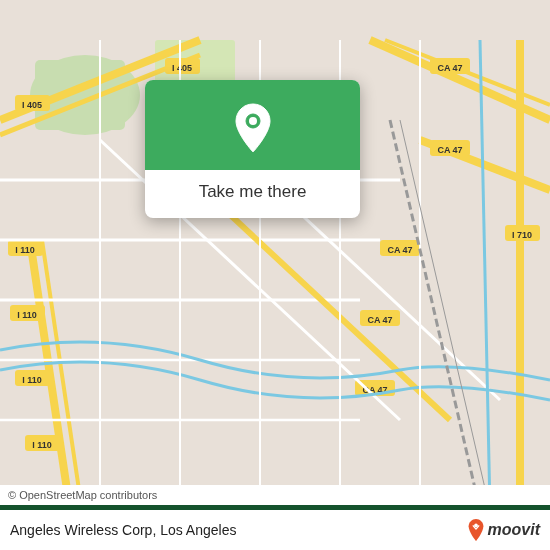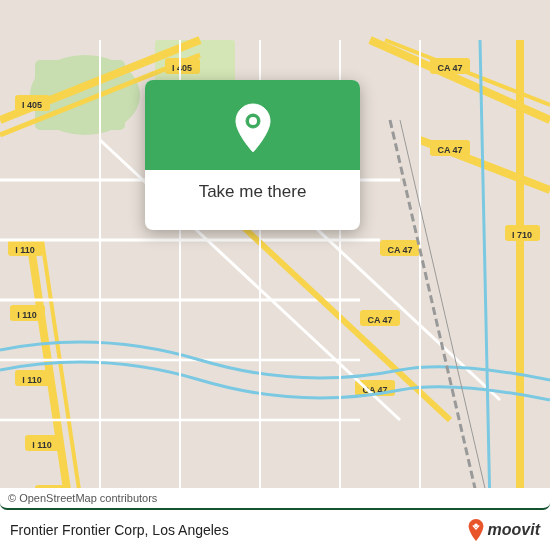--- a/index.html
+++ b/index.html
@@ -47,21 +47,21 @@
       align-items: center;
       justify-content: center;
     }
 
     #location-pin {
       width: 44px;
       height: 52px;
     }
 
     #popup-body {
-      padding: 12px 16px 28px;
+      padding: 12px 16px 16px;
       text-align: center;
     }
 
     #take-me-there-btn {
       font-size: 17px;
       color: #333;
       font-weight: 400;
       cursor: pointer;
       background: none;
       border: none;
@@ -75,22 +75,21 @@
       left: 0;
       width: 100%;
       background: white;
       z-index: 10;
     }
 
     #attribution {
       padding: 4px 8px;
       font-size: 11px;
       color: #555;
-      border-bottom: 2px solid #14532d;
-      border-radius: 7px;
+      border-bottom: 5px solid #14532d;
     }
 
     #location-info {
       padding: 8px 10px;
       display: flex;
       align-items: center;
       justify-content: space-between;
     }
 
     #location-name {
@@ -208,21 +207,21 @@
       </svg>
     </div>
     <div id="popup-body">
       <button id="take-me-there-btn">Take me there</button>
     </div>
   </div>
 
   <div id="bottom-bar">
     <div id="attribution">© OpenStreetMap contributors</div>
     <div id="location-info">
-      <span id="location-name">Frontier Frontier Corp, Los Angeles</span>
+      <span id="location-name">Angeles Wireless Corp, Los Angeles</span>
       <div id="moovit-logo">
 
         <svg id="moovit-pin" viewBox="0 0 20 26" xmlns="http://www.w3.org/2000/svg">
           <path d="M10 1C5.6 1 2 4.6 2 9C2 15.5 10 25 10 25C10 25 18 15.5 18 9C18 4.6 14.4 1 10 1Z" fill="#e8552b"></path>
           <path d="M7 8.5 L10 12 L13 8.5" fill="none" stroke="white" stroke-width="1.5" stroke-linecap="round" stroke-linejoin="round"></path>
           <circle cx="10" cy="8" r="2" fill="white"></circle>
         </svg>
         <span id="moovit-text">moovit</span>
       </div>
     </div>

